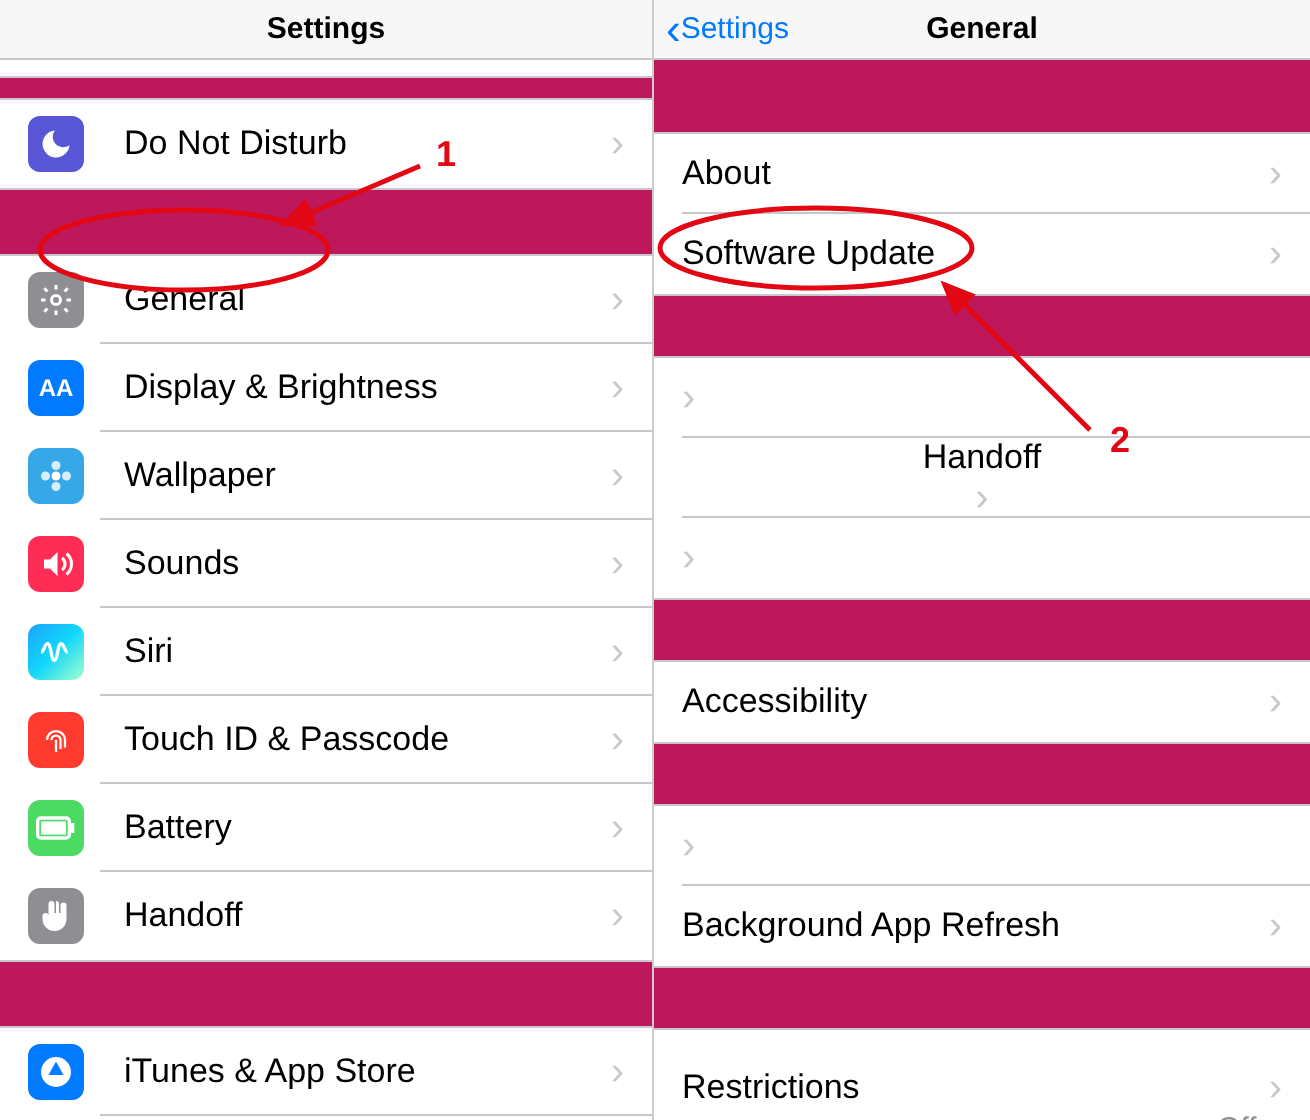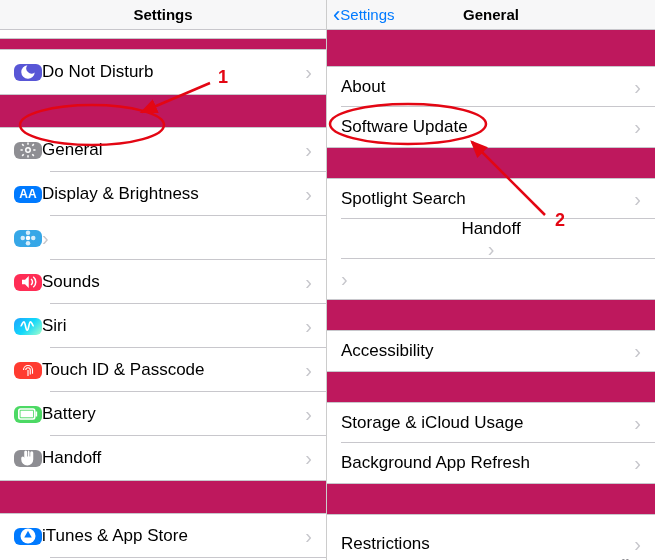--- a/index.html
+++ b/index.html
@@ -72,23 +72,23 @@
     position: absolute;
     left: 50px;
     right: 0;
     bottom: 0;
     height: 1px;
     background: #c8c7cc;
   }
   .row.indent-small:not(:last-child)::after { left: 14px; }
   .icon {
     width: 28px;
-    height: 17px;
+    height: 28px;
     border-radius: 6px;
-    margin-right: 0;
+    margin-right: 20px;
     flex-shrink: 0;
     display: flex;
     align-items: center;
     justify-content: center;
     color: #fff;
     font-size: 15px;
   }
   .label {
     font-size: 17px;
     flex: 1;
@@ -153,20 +153,21 @@
         <div class="row">
           <div class="icon" style="background: rgb(54, 167, 231);">
             <svg width="18" height="18" viewBox="0 0 24 24">
               <circle cx="12" cy="12" r="3" fill="white"></circle>
               <circle cx="12" cy="5" r="3" fill="white" opacity=".8"></circle>
               <circle cx="12" cy="19" r="3" fill="white" opacity=".8"></circle>
               <circle cx="5" cy="12" r="3" fill="white" opacity=".8"></circle>
               <circle cx="19" cy="12" r="3" fill="white" opacity=".8"></circle>
             </svg>
           </div>
+          <div class="label">Wallpaper</div>
           <div class="chevron">›</div>
         </div>
         <div class="row">
           <div class="icon" style="background: rgb(255, 45, 85);">
             <svg width="18" height="18" viewBox="0 0 24 24">
               <path fill="white" d="M4 9v6h4l5 5V4L8 9H4z"></path>
               <path stroke="white" fill="none" stroke-width="2" d="M16 8a5 5 0 010 8M19 5a9 9 0 010 14"></path>
             </svg>
           </div>
           <div class="label">Sounds</div>
@@ -244,42 +245,40 @@
           <div class="chevron">›</div>
         </div>
         <div class="row indent-small" style="min-height: 40px;">
           <div class="label">Software Update</div>
           <div class="chevron">›</div>
         </div>
       </div>
       <div style="height: 30px;"></div>
       <div class="list">
         <div class="row indent-small" style="min-height: 40px;">
-          <div class="label">Spotlight Search</div>
           <div class="chevron">›</div>
         </div>
         <div class="row indent-small" style="min-height: 40px; flex-direction: column;">
           <div class="label">Handoff</div>
           <div class="chevron">›</div>
         </div>
         <div class="row indent-small" style="min-height: 40px;">
           <div class="chevron">›</div>
         </div>
       </div>
       <div style="height: 30px;"></div>
       <div class="list">
         <div class="row indent-small" style="min-height: 40px;">
           <div class="label">Accessibility</div>
           <div class="chevron">›</div>
         </div>
       </div>
       <div style="height: 30px;"></div>
       <div class="list">
         <div class="row indent-small" style="min-height: 40px;">
-          <div class="label">Storage &amp; iCloud Usage</div>
           <div class="chevron">›</div>
         </div>
         <div class="row indent-small" style="min-height: 40px;">
           <div class="label">Background App Refresh</div>
           <div class="chevron">›</div>
         </div>
       </div>
       <div style="height: 30px;"></div>
       <div class="list">
         <div class="row indent-small" style="min-height: 40px;">

